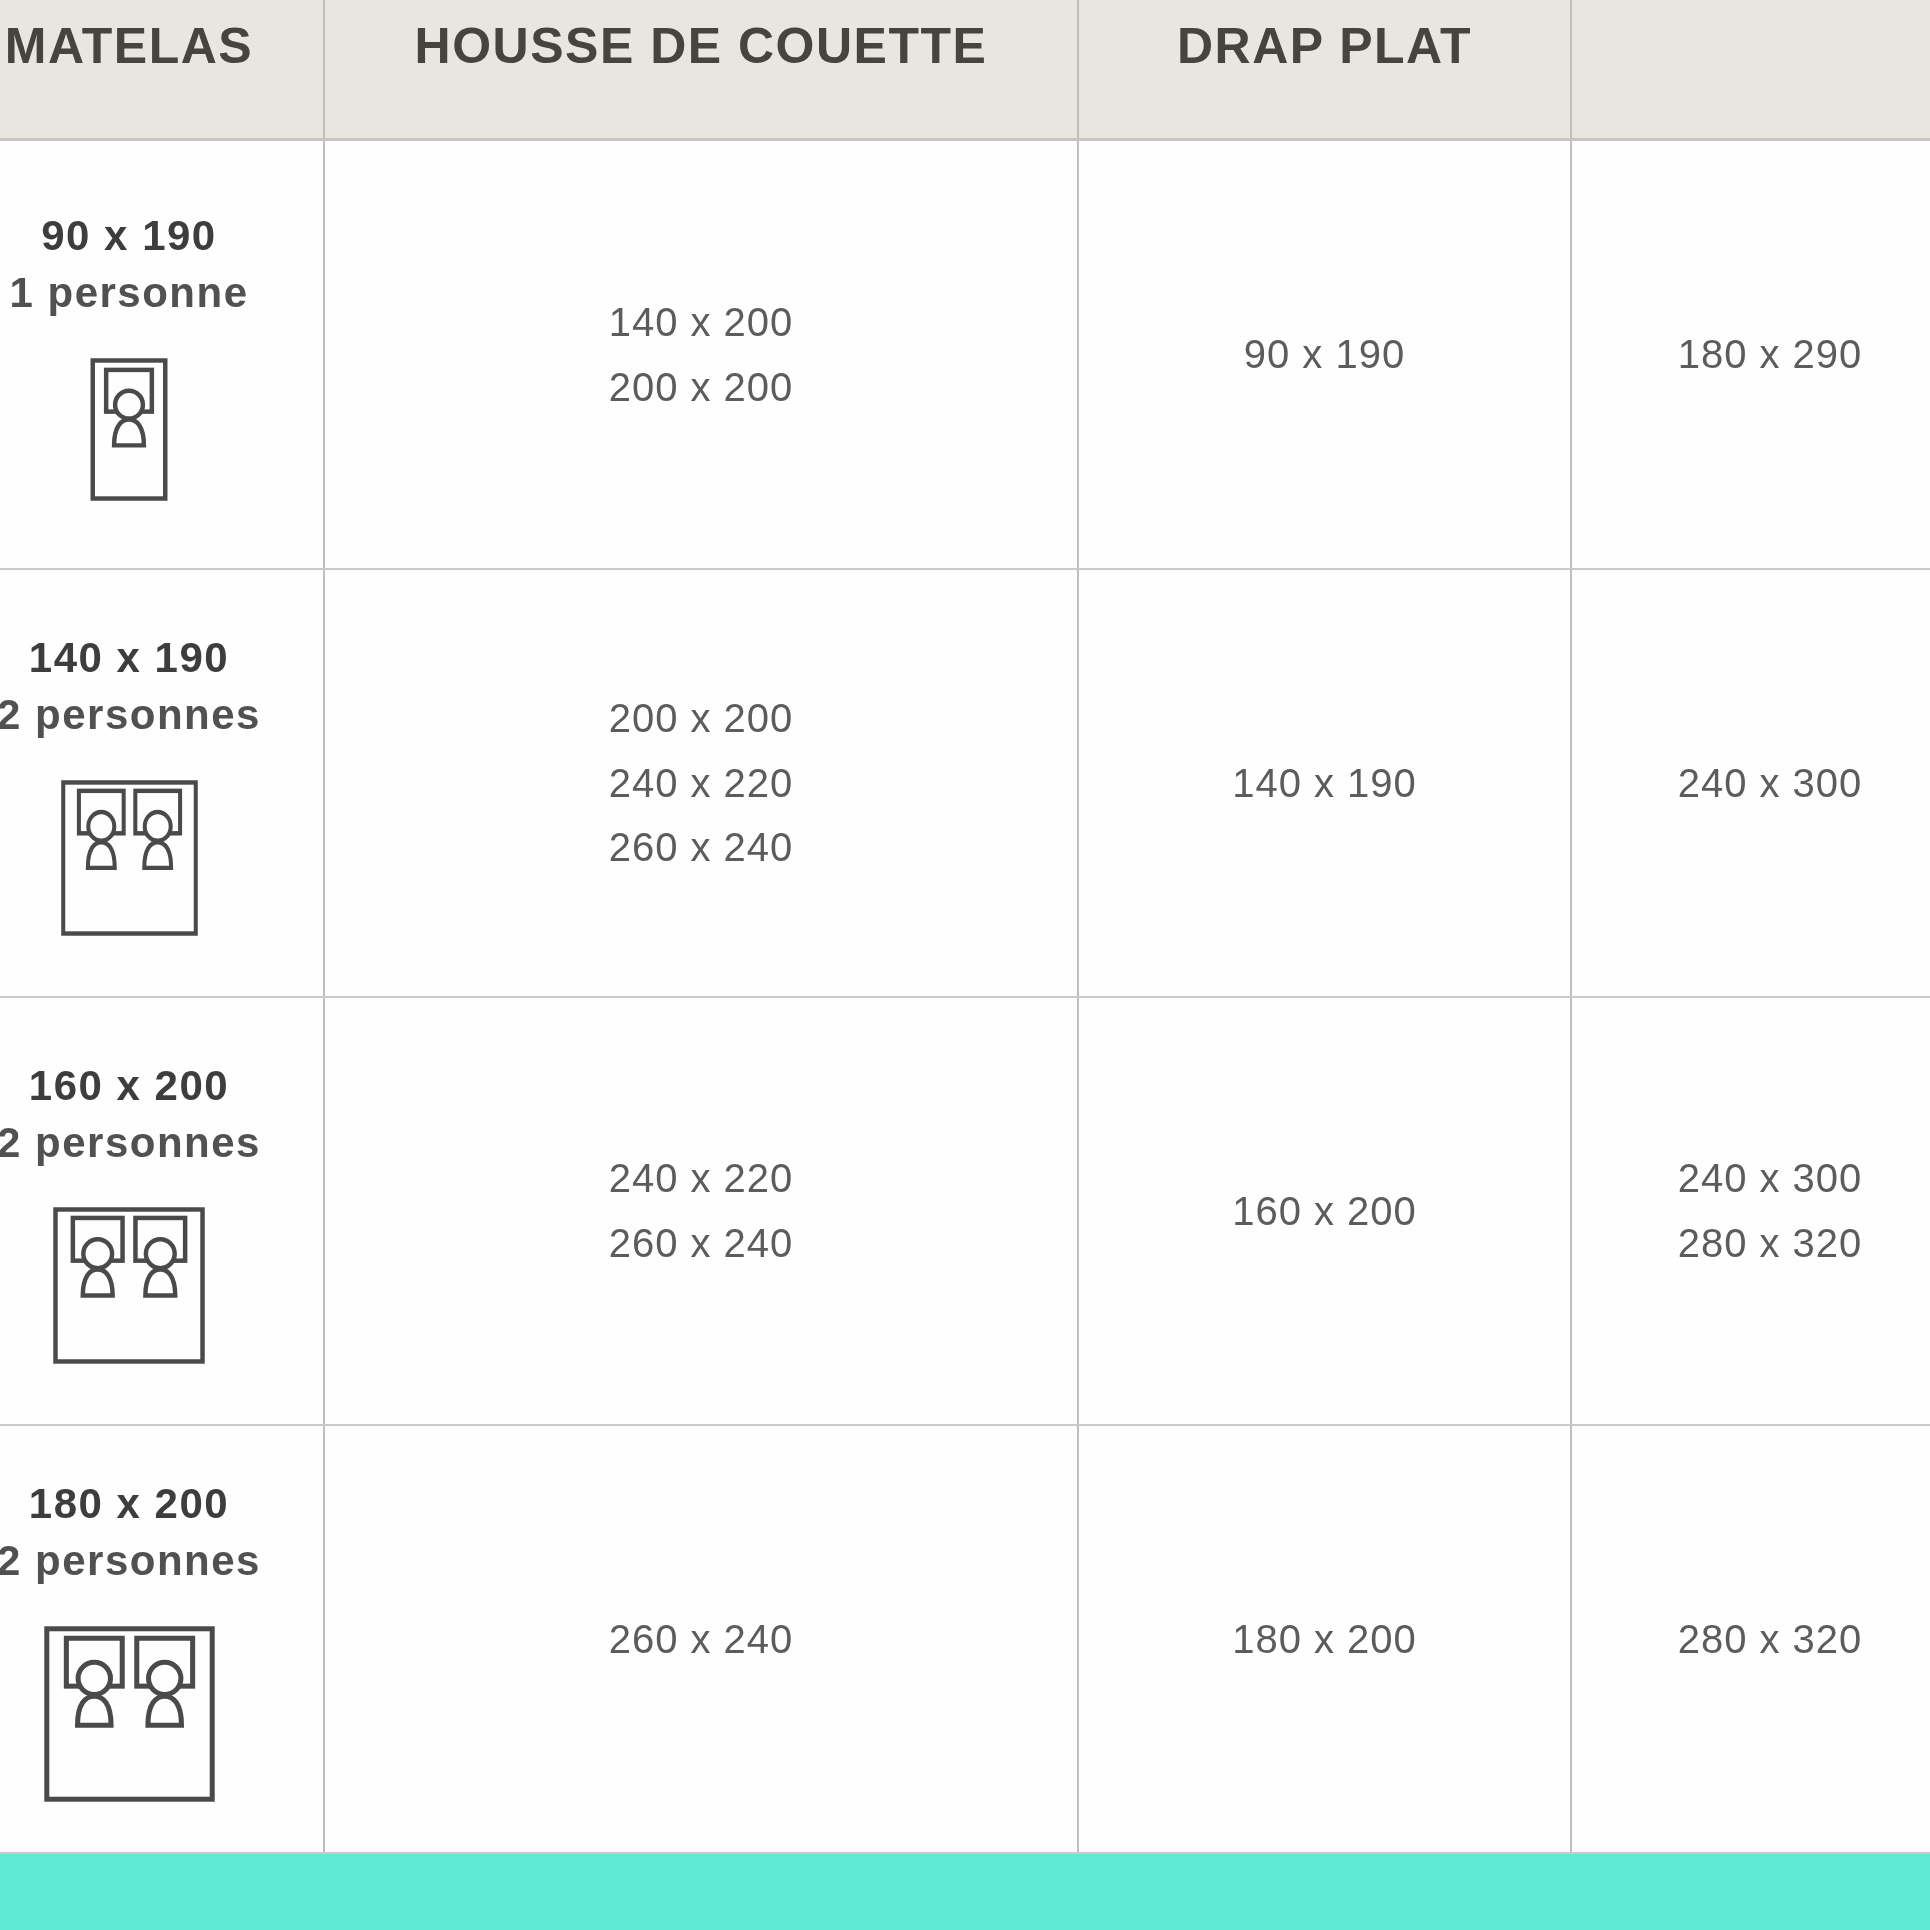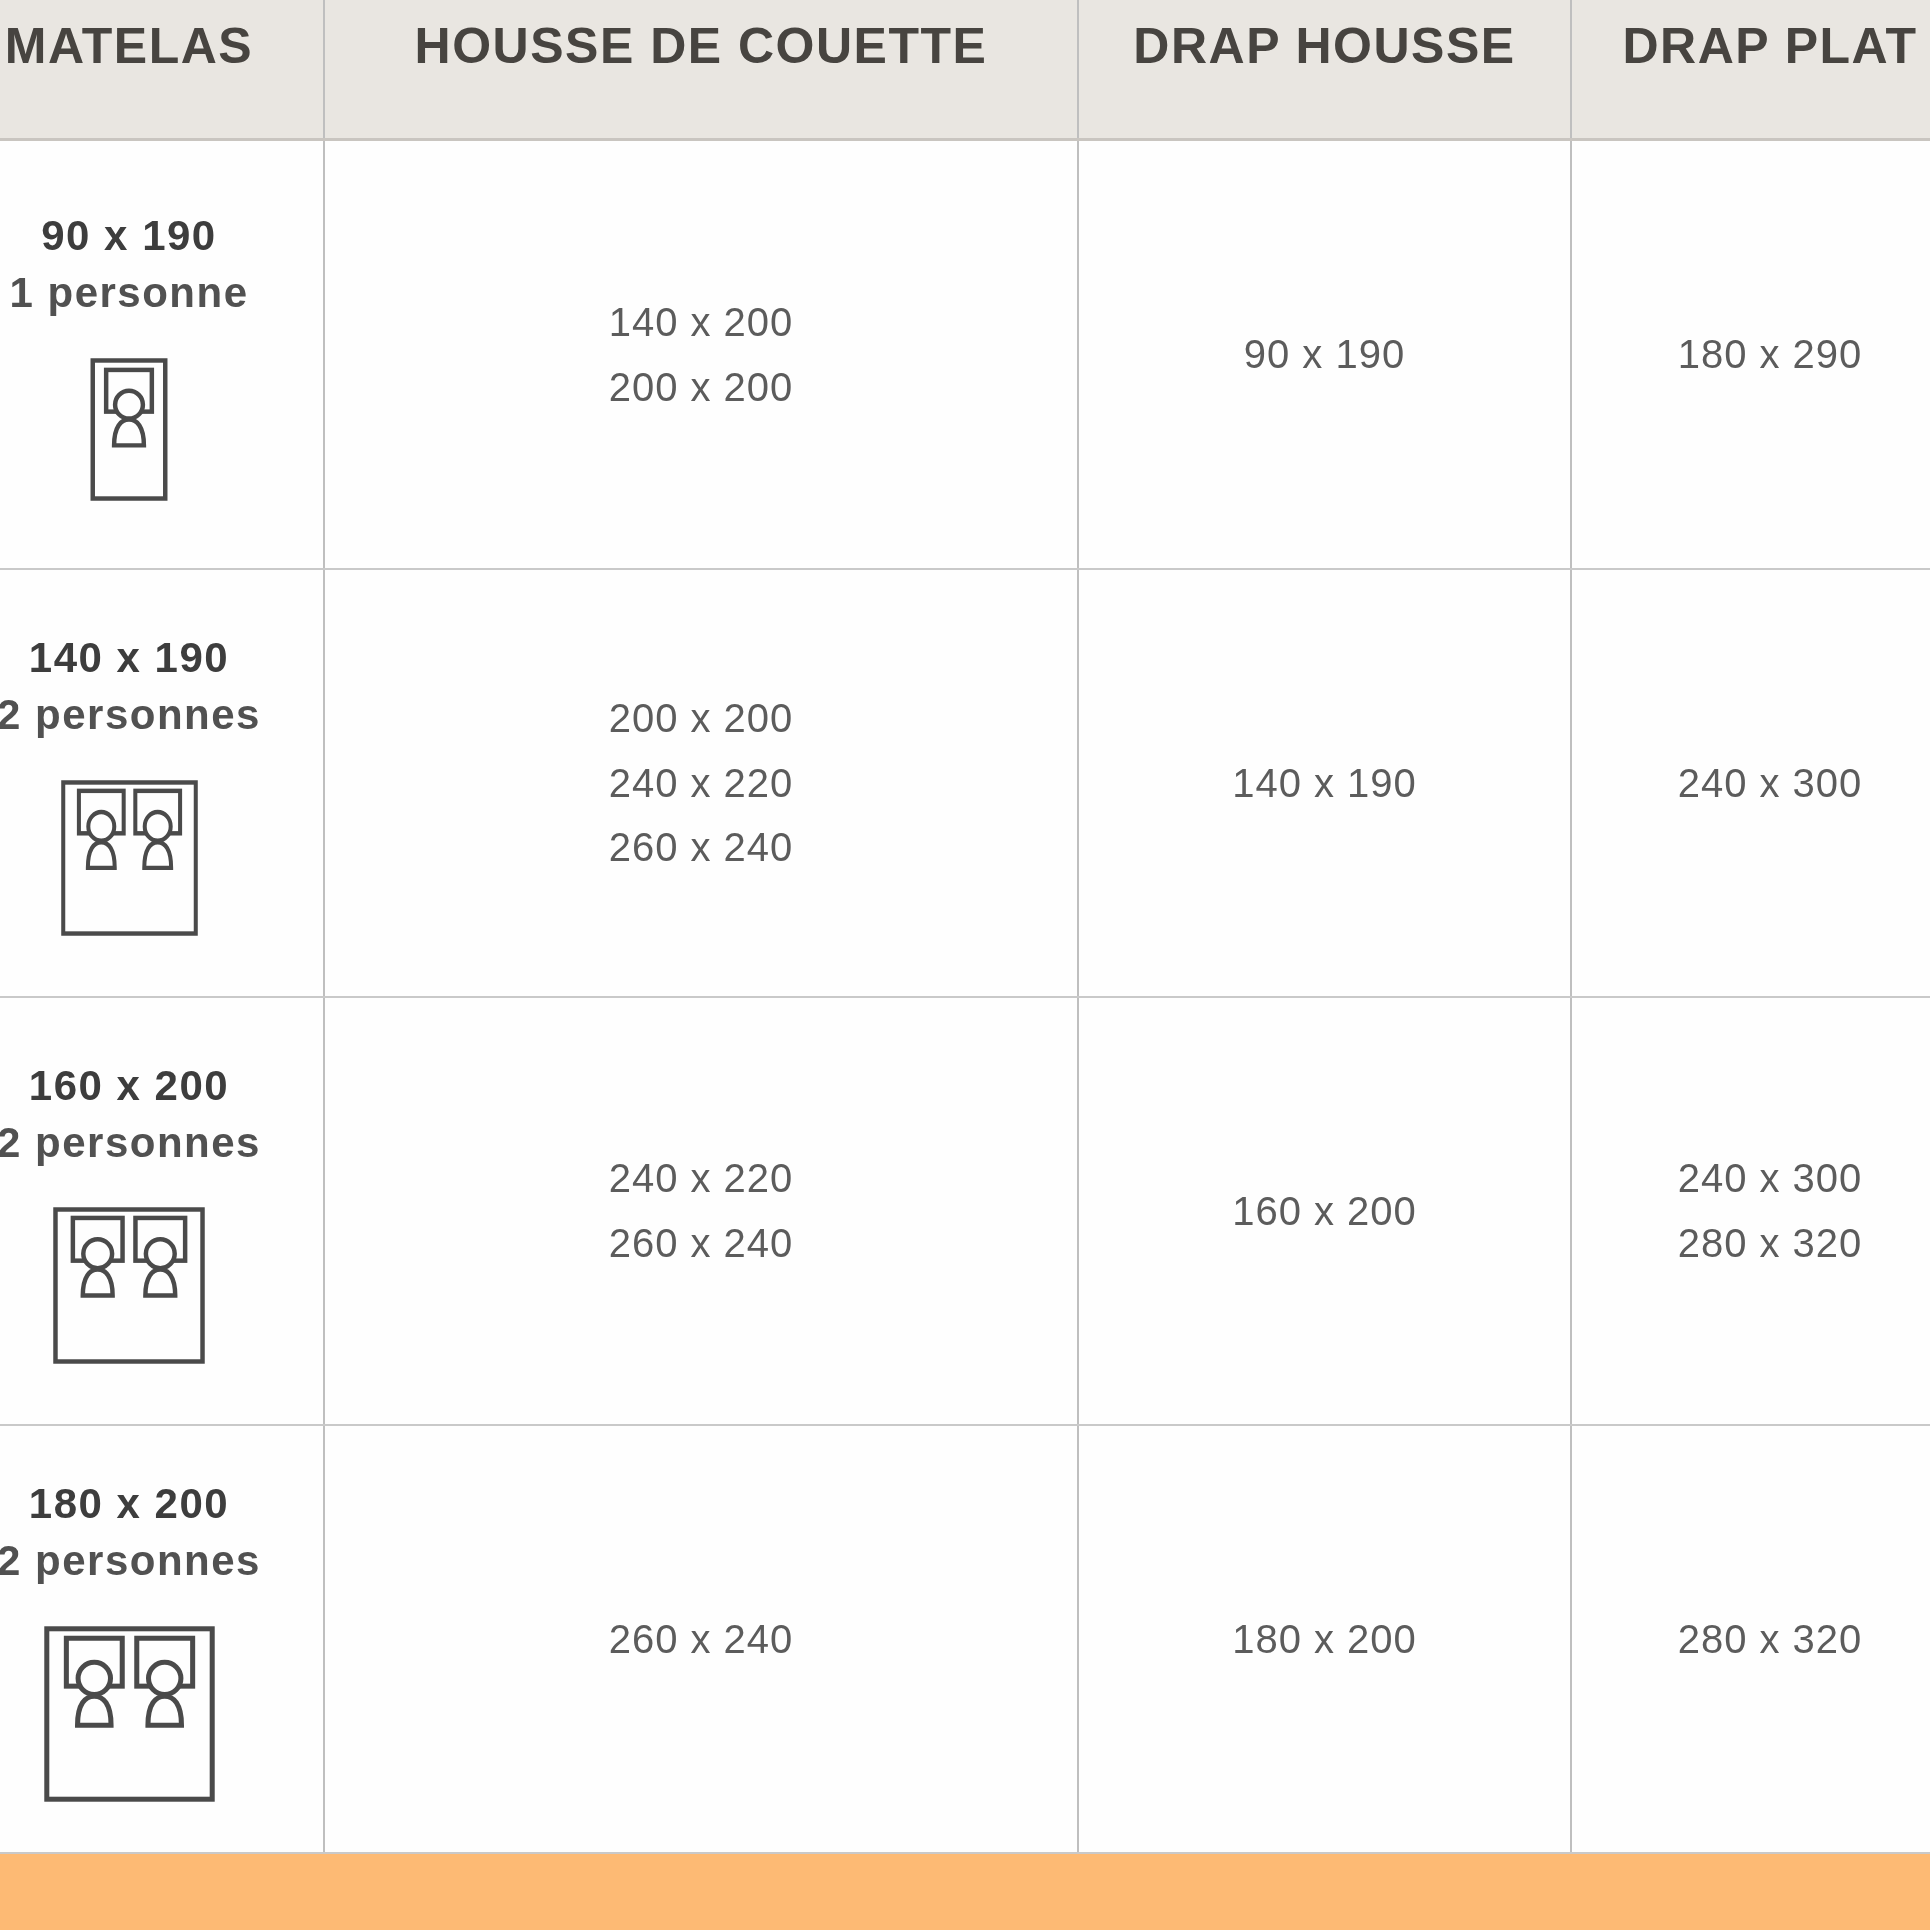--- a/index.html
+++ b/index.html
@@ -3,21 +3,21 @@
 <meta charset="utf-8">
 <style>
   * { margin:0; padding:0; box-sizing:border-box; }
   html,body { width:1930px; height:1930px; }
   body {
     font-family:"Liberation Sans", sans-serif;
     background:#ffffff;
     overflow:hidden;
     position:relative;
   }
-  .sheet { position:absolute; inset:0; overflow:hidden; background:#fdba74; }
+  .sheet { position:absolute; inset:0; overflow:hidden; background:#5eead4; }
 
   
   .size-table { position:absolute; left:-65px; top:0; width:2035px; }
 
   .thead, .trow {
     display:grid;
     grid-template-columns:390px 754px 493px 398px;
   }
   .thead {
     height:141px;
@@ -63,21 +63,20 @@
 </head>
 <body>
 
 <div class="sheet">
 
   <div class="size-table">
 
     <div class="thead">
       <div class="hcell">MATELAS</div>
       <div class="hcell">HOUSSE DE COUETTE</div>
-      <div class="hcell">DRAP HOUSSE</div>
       <div class="hcell">DRAP PLAT</div>
     </div>
 
     <div class="trow r1">
       <div class="cell mattress-cell">
         <div class="mat-label">
           <div class="mat-size">90 x 190</div>
           <div class="mat-persons">1 personne</div>
         </div>
         <svg class="bed-icon" width="78" height="143" viewBox="0 0 78 144" fill="none">

